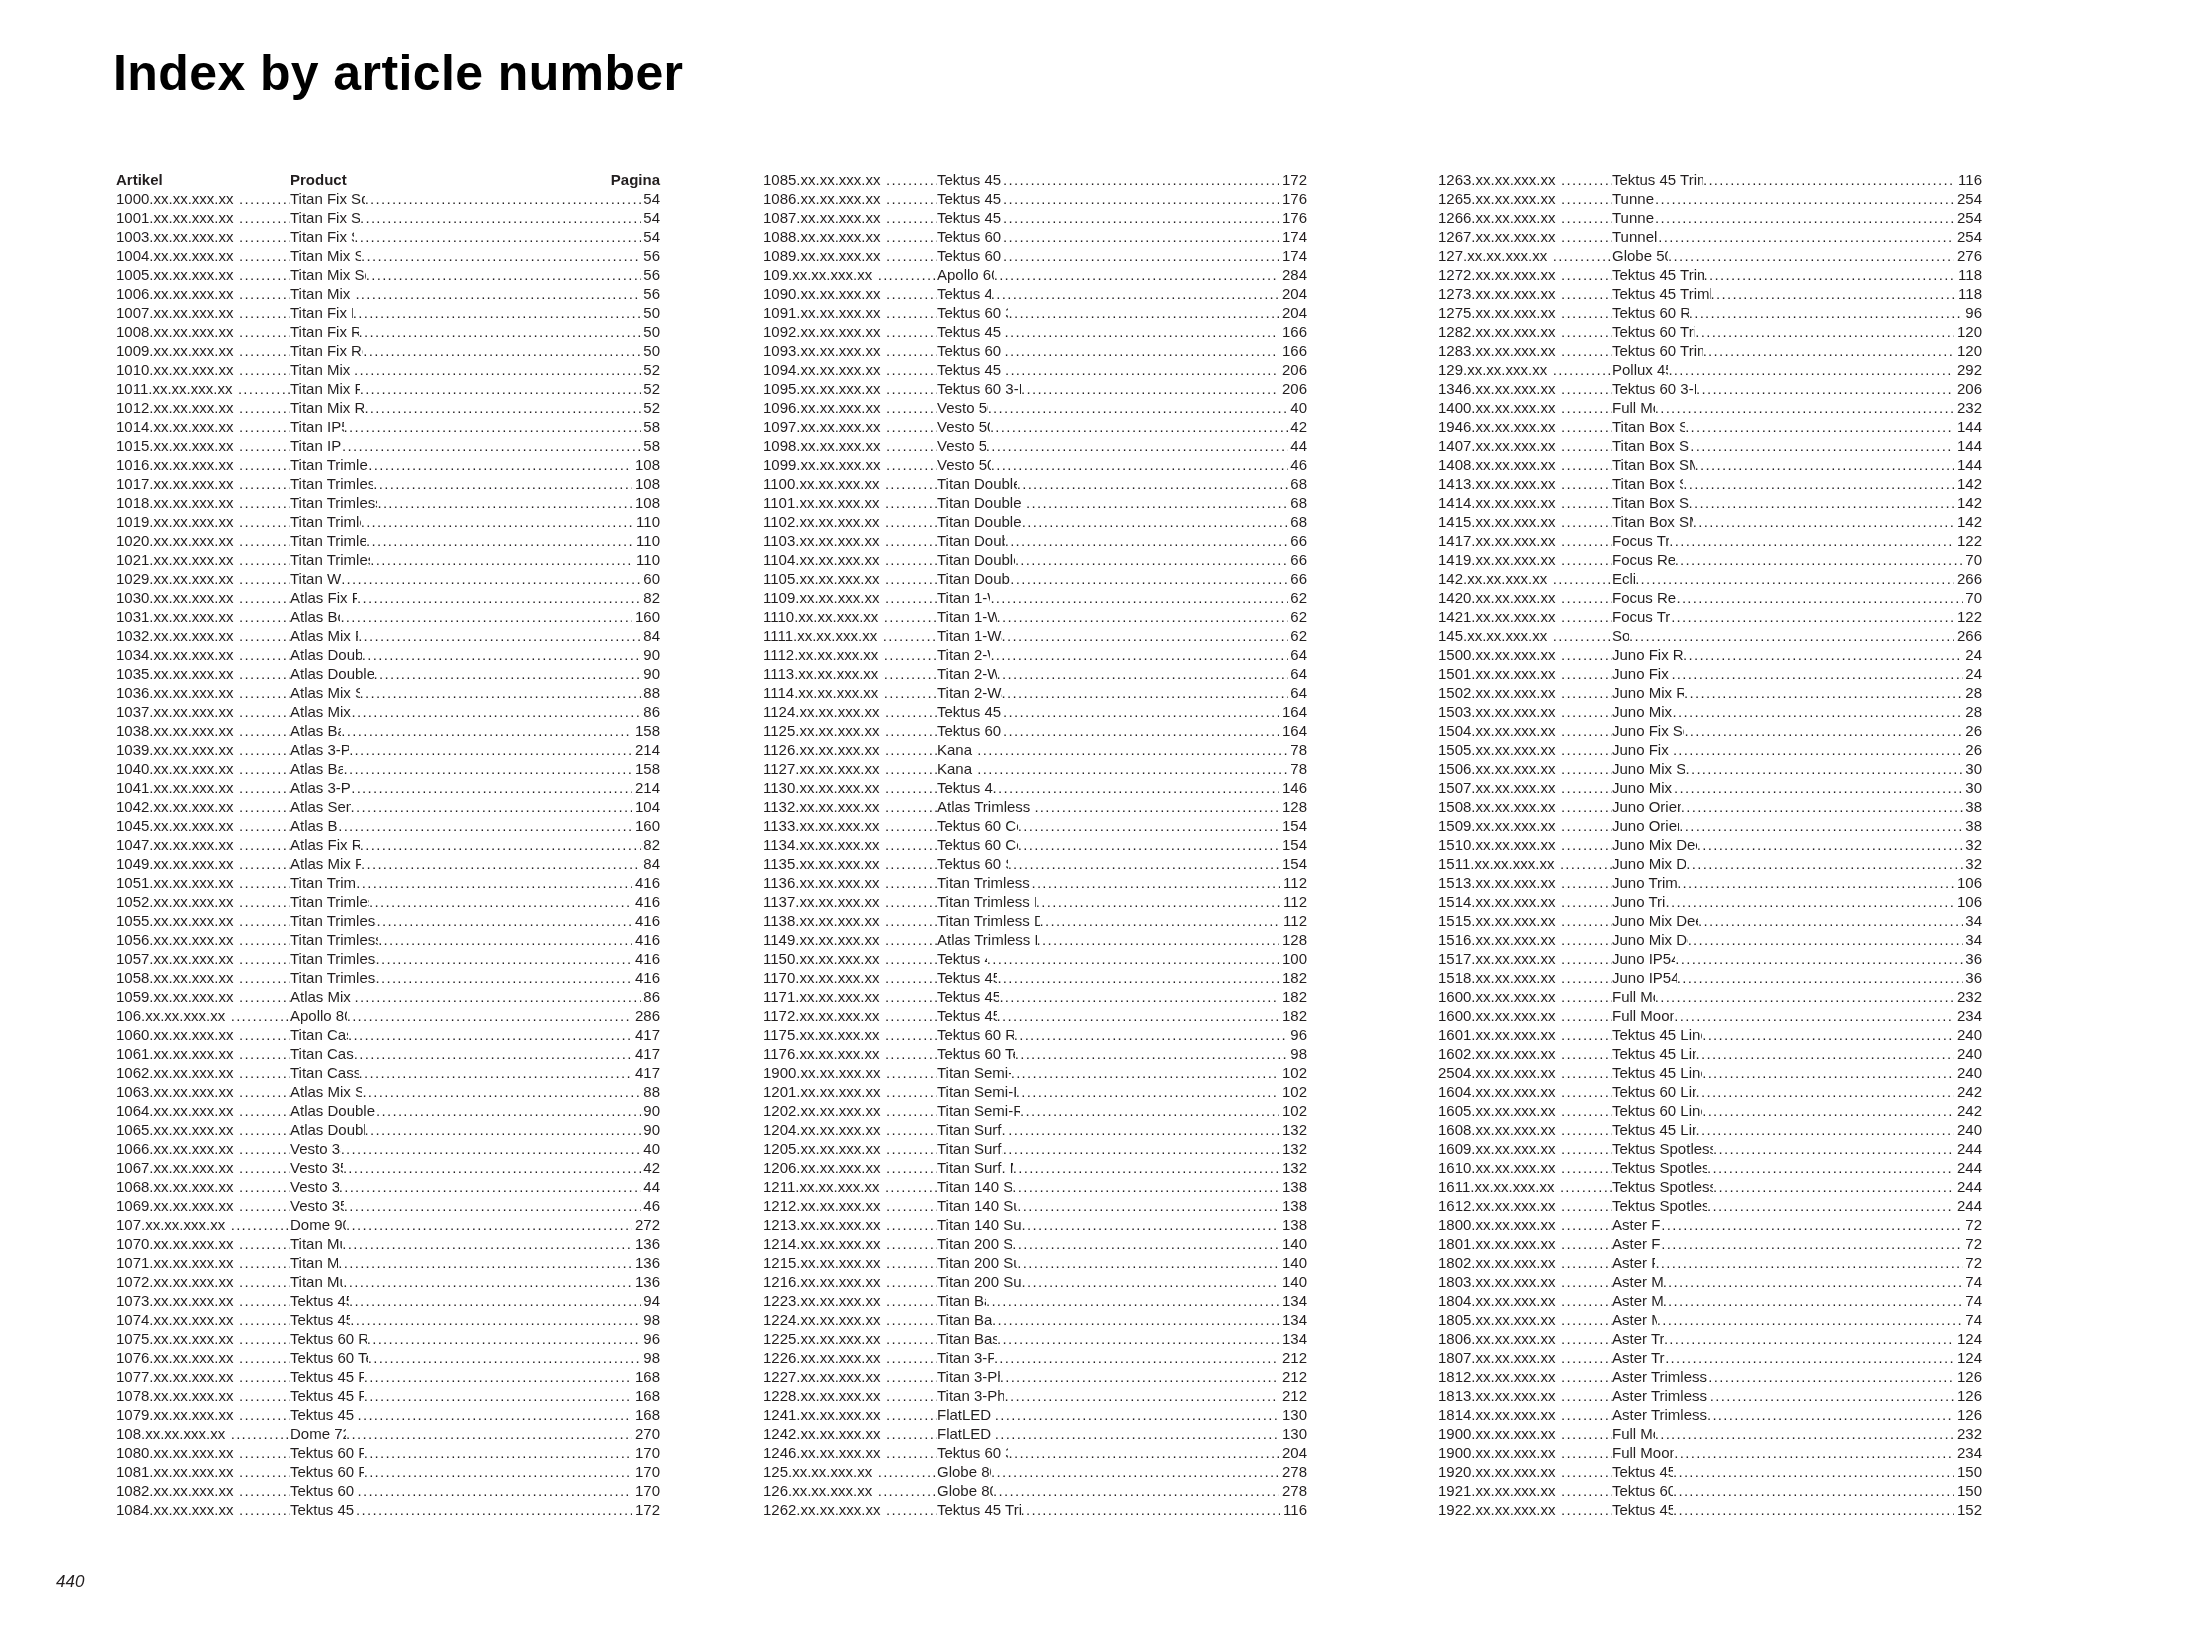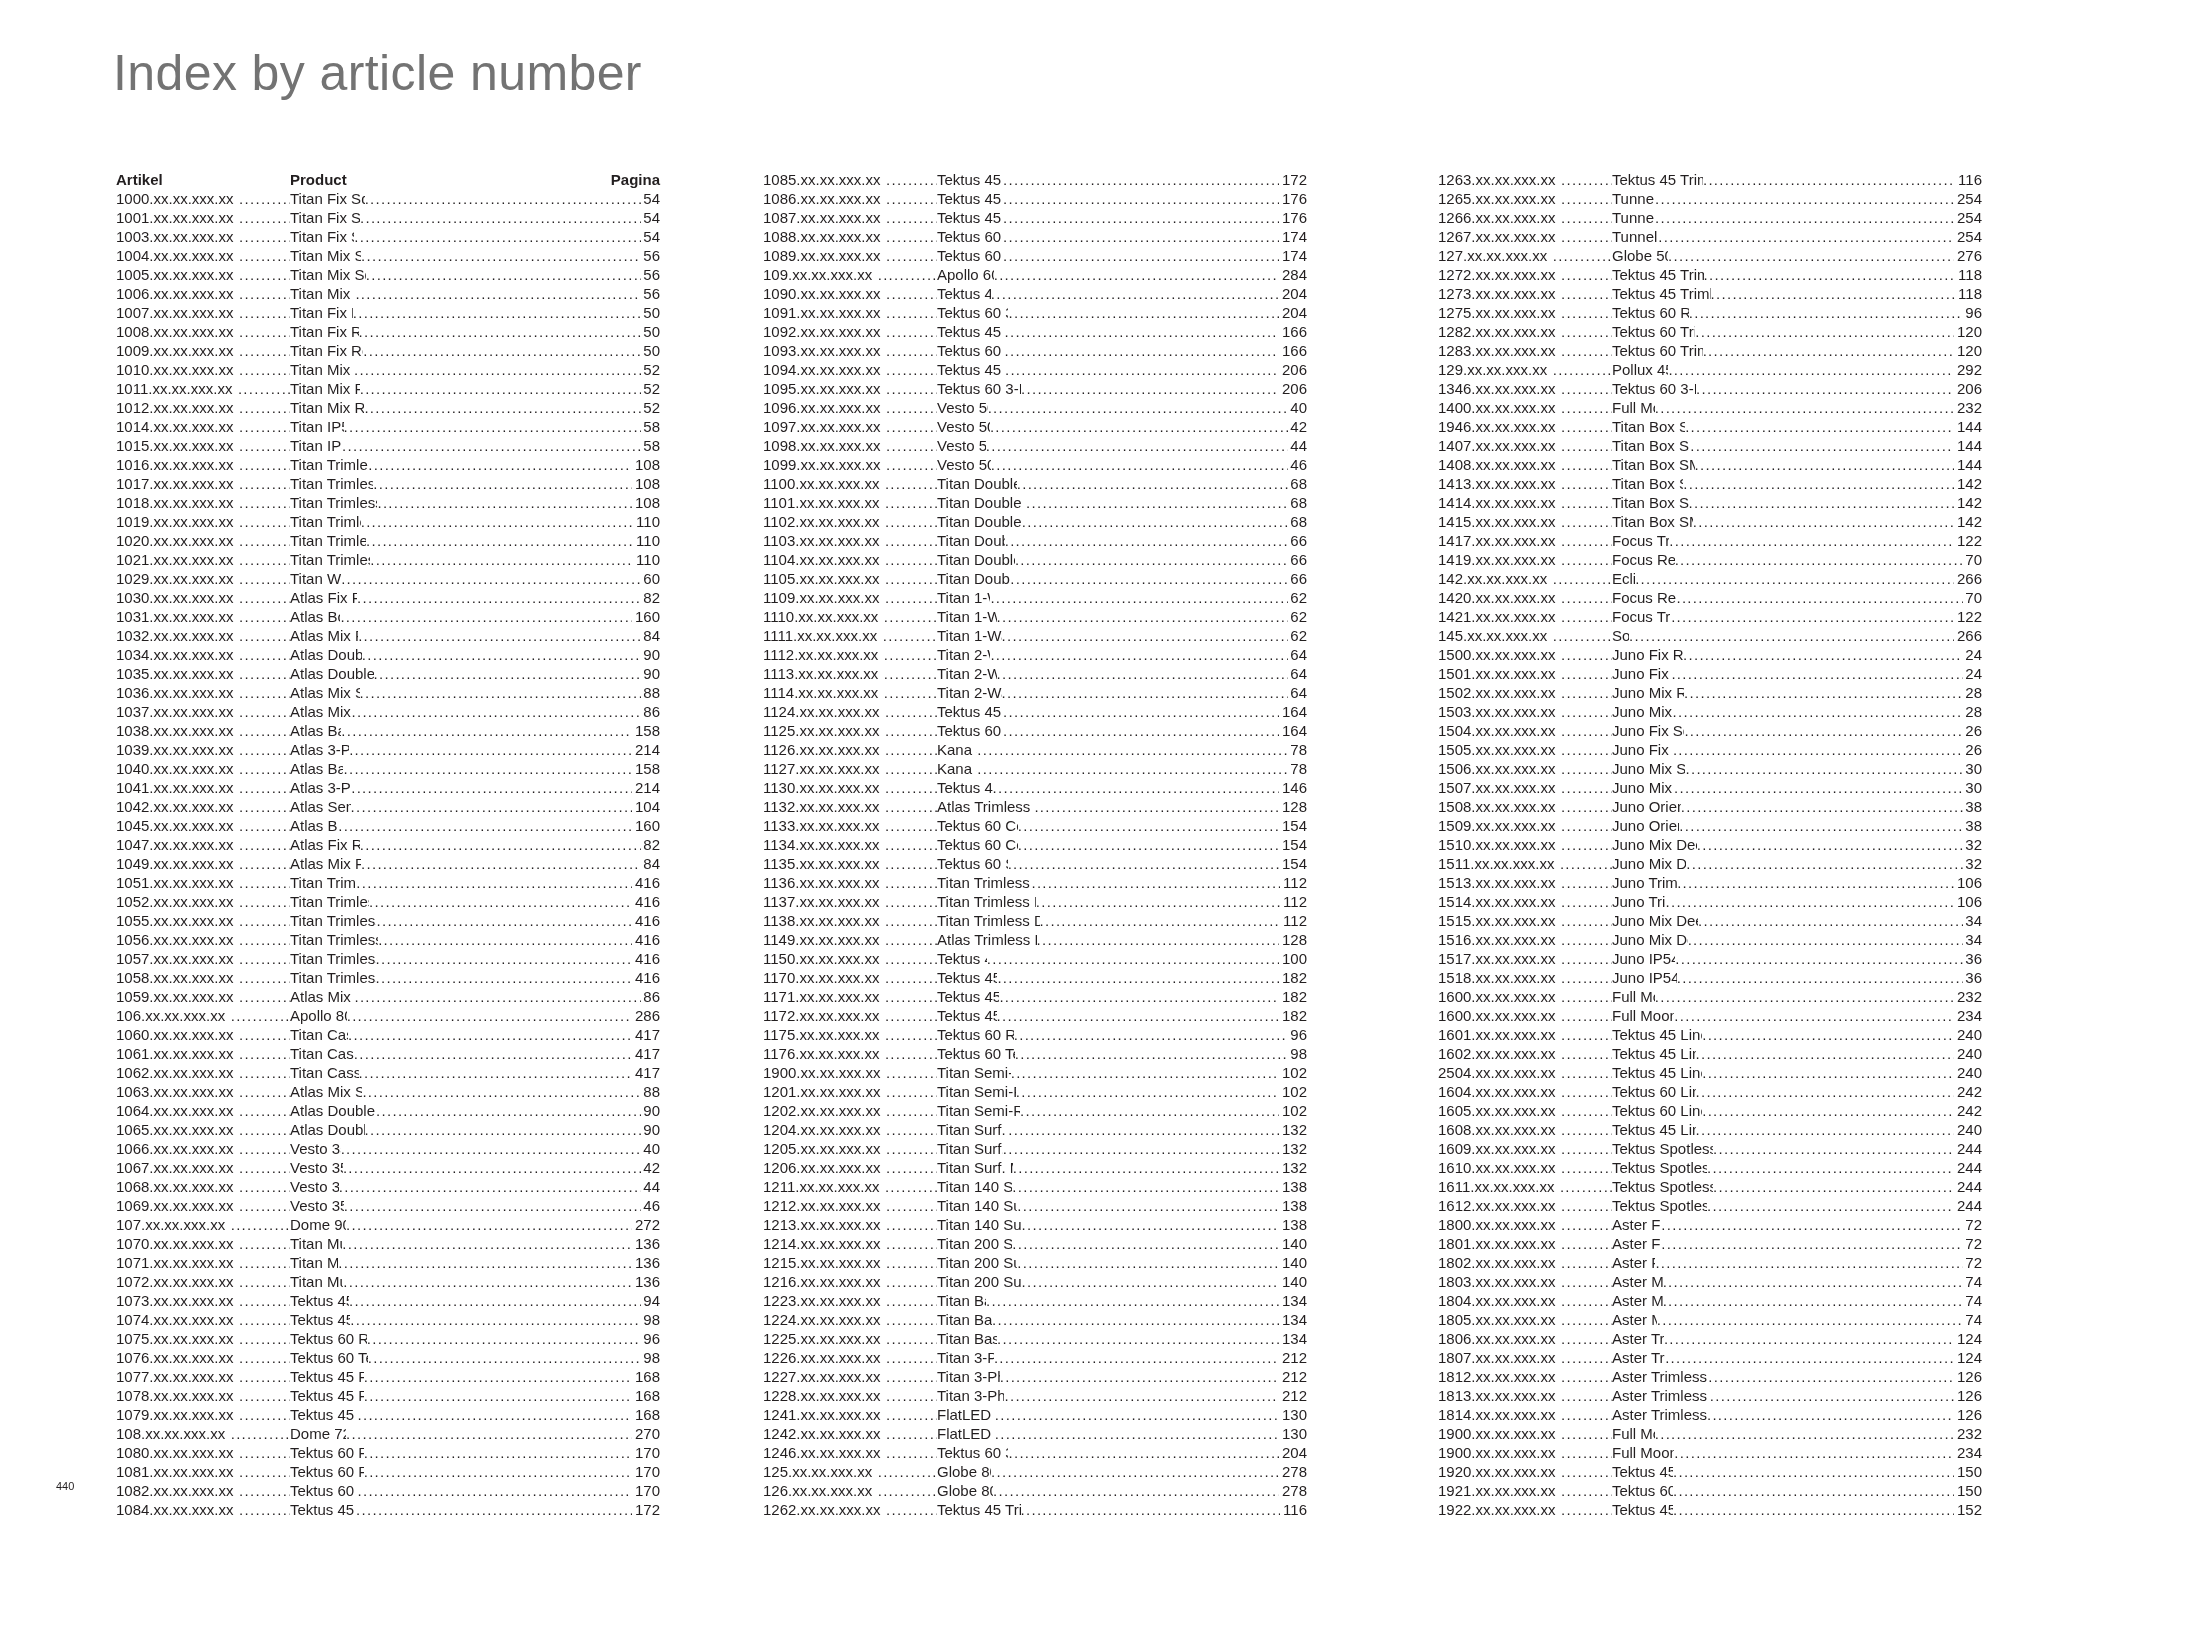--- a/index.html
+++ b/index.html
@@ -41,30 +41,30 @@
 
   .leader { flex: 1 1 auto; min-width: 0; overflow: hidden; }
   .leader::before {
     content: "..........................................................................................................................";
     letter-spacing: 1.3px;
   }
 
   .pg { flex: 0 0 auto; margin-left: 2.6px; }
 
   .folio {
-    position: absolute; left: 56px; top: 1480px;
-    font-size: 11px; color: #231f20;
+    position: absolute; left: 56px; top: 1572px;
+    font-size: 17px; color: #231f20; font-style: italic;
   }
 </style>
 </head>
 <body>
 
 <div class="page">
 
-  <h1 class="title" style="color: #737373;">Index by article number</h1>
+  <h1 class="title" style="color: #000000; font-weight: bold;">Index by article number</h1>
 
   <div class="col col1">
     <div class="row header">
       <span class="hart">Artikel</span>
       <span class="hprod">Product</span>
       <span class="hpg">Pagina</span>
     </div>
   <div class="row">
         <span class="art">1000.xx.xx.xxx.xx</span>
         <span class="prod">Titan Fix Square Anti-Glare</span>

